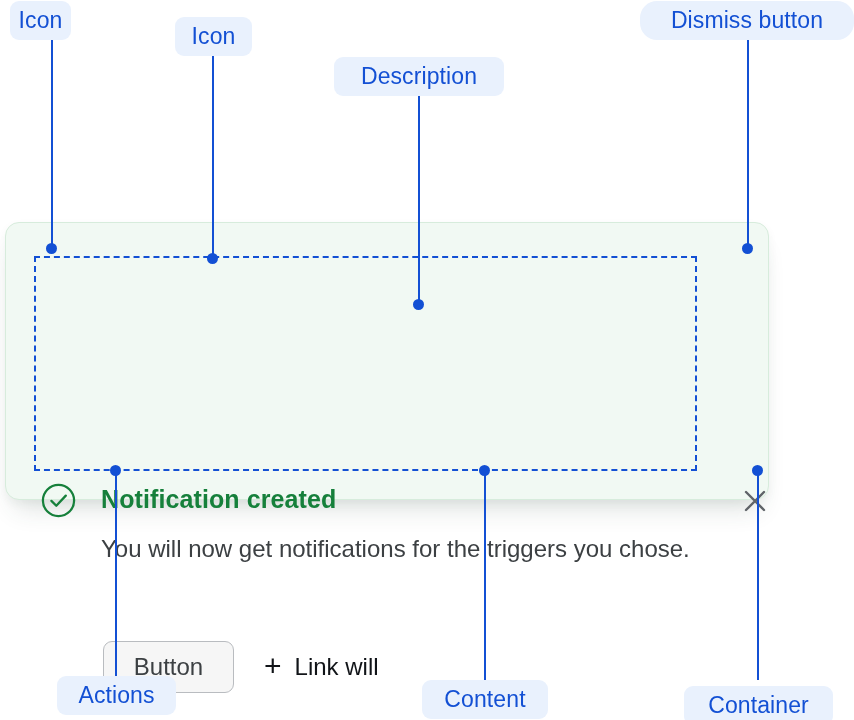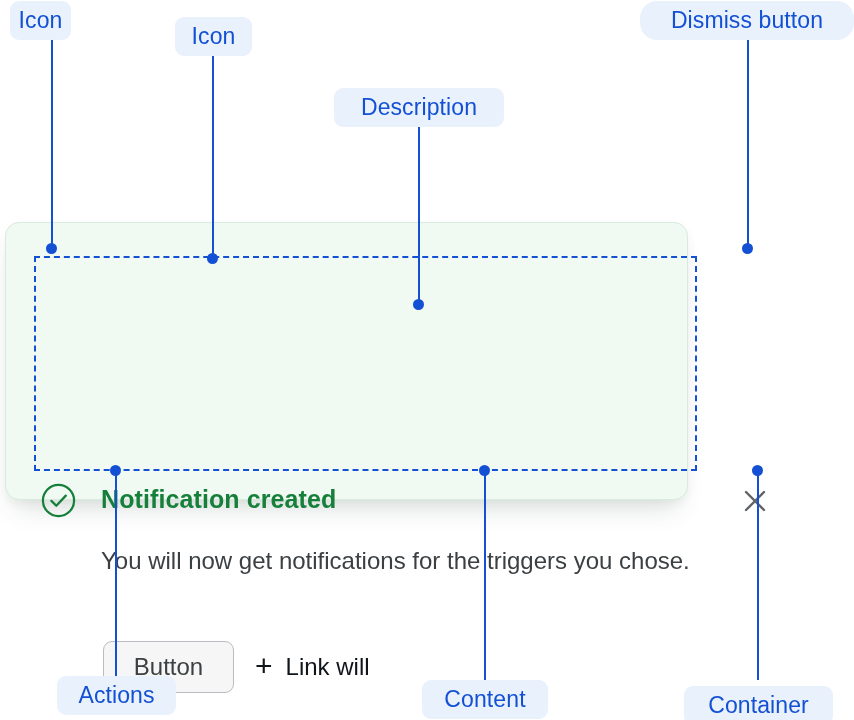--- a/index.html
+++ b/index.html
@@ -52,21 +52,21 @@
     height: 11px;
     border-radius: 50%;
     background: #1350d4;
   }
 
   
   #notif-card {
     position: absolute;
     left: 5px;
     top: 222px;
-    width: 683px;
+    width: 764px;
     height: 278px;
     background: #f1f9f3;
     border: 1px solid #d7ecdc;
     border-radius: 14px;
     box-sizing: border-box;
     box-shadow: 0 18px 26px -10px rgba(45, 70, 55, 0.16),
                 0 4px 10px rgba(45, 70, 55, 0.05);
   }
 
   
@@ -116,31 +116,30 @@
   }
   #notif-description {
     position: absolute;
     left: 95px;
     top: 306px;
     width: 600px;
     font-size: 24px;
     font-weight: 400;
     color: #3c4043;
     line-height: 40px;
-    margin-top: 12px;
   }
 
   
   #actions-row {
     position: absolute;
     left: 97px;
     top: 418px;
     display: flex;
     align-items: center;
-    gap: 21px;
+    gap: 30px;
   }
   #action-button {
     height: 52px;
     min-width: 131px;
     padding: 0 20px;
     background: #f6f6f6;
     border: 1px solid #b9bcc0;
     border-radius: 9px;
     font-family: "Liberation Sans", sans-serif;
     font-size: 24px;
@@ -222,21 +221,21 @@
   <div class="leader" style="left:484px; top:470px; height:210px;"></div>
   <div class="leader-dot" style="left:479px; top:465px;"></div>
 
   <div class="leader" style="left:757px; top:470px; height:210px;"></div>
   <div class="leader-dot" style="left:752px; top:465px;"></div>
 
   <div class="anno-pill" style="left:10px; top:1px; width:61px;">Icon</div>
 
   <div class="anno-pill" style="left:175px; top:17px; width:77px;">Icon</div>
 
-  <div class="anno-pill" style="left:334px; top:57px; width:170px;margin-top:31px;">Description</div>
+  <div class="anno-pill" style="left:334px; top:57px; width:170px;">Description</div>
 
   <div class="anno-pill" style="left:640px; top:1px; width:214px;border-radius:17px;">Dismiss button</div>
 
   <div class="anno-pill" style="left:422px; top:680px; width:126px;">Content</div>
 
   <div class="anno-pill" style="left:57px; top:676px; width:119px;">Actions</div>
 
   <div class="anno-pill" style="left:684px; top:680px; width:149px;margin-top:6px;">Container</div>
 
 </div>

